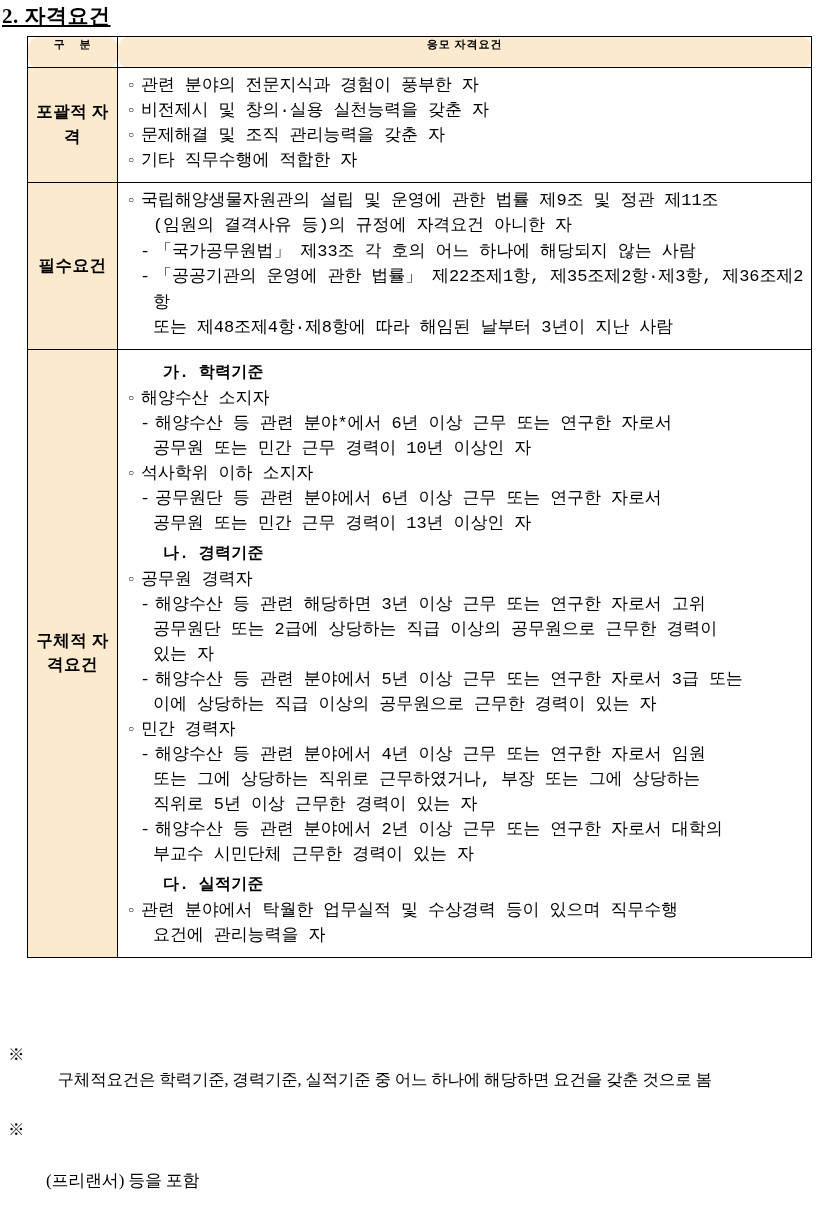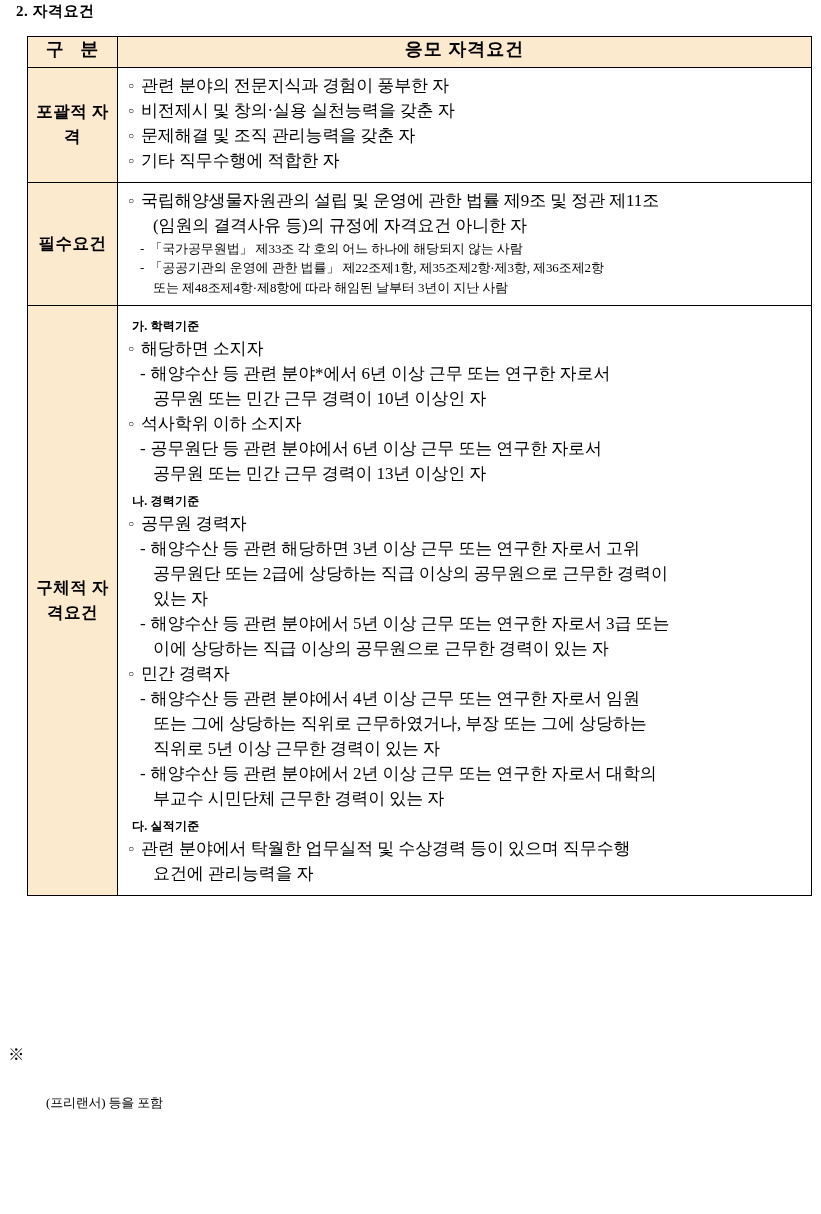--- a/index.html
+++ b/index.html
@@ -18,26 +18,27 @@
   .page {
     position: relative;
     width: 821px;
     height: 1214px;
     box-sizing: border-box;
   }
 
   
   .doc-title {
     position: absolute;
-    left: 16px;
+    left: 2px;
     top: 2px;
-    font-size: 15px;
+    font-size: 21px;
     font-weight: 700;
     letter-spacing: 0.5px;
     white-space: nowrap;
+    text-decoration: underline;
   }
 
   
   .req-table {
     position: absolute;
     left: 27px;
     top: 36px;
     width: 784px;
     border-collapse: collapse;
     table-layout: fixed;
@@ -46,40 +47,42 @@
     border: 1.6px solid #000000;
     vertical-align: top;
     padding: 0;
   }
   .col-label { width: 90px; }
   .col-body  { width: 694px; }
 
   thead th {
     background: #fbeace;
     text-align: center;
-    font-size: 18px;
+    font-size: 11px;
     font-weight: 700;
     height: 30px;
     vertical-align: middle;
     letter-spacing: 1px;
+    border-radius: 11px;
   }
   th.head-label { letter-spacing: 6px; padding-left: 5px; }
 
   td.label-cell {
     background: #fbeace;
     text-align: center;
     vertical-align: middle;
     font-size: 16.5px;
     font-weight: 700;
     line-height: 1.5;
     letter-spacing: 0.5px;
   }
   td.body-cell {
     background: #ffffff;
     padding: 6px 1px 8px 10px;
+    font-family: Liberation Mono, monospace;
   }
 
   
   .line {
     font-size: 17px;
     line-height: 1.47;
     white-space: pre-wrap;
     letter-spacing: -0.1px;
   }
   .bullet-o {
@@ -97,29 +100,30 @@
     text-indent: -13px;
   }
   .bullet-dash::before {
     content: "-";
     margin-right: 5px;
   }
   .cont {
     padding-left: 25px;
   }
   .small {
-    font-size: 13px;
+    font-size: 17px;
     line-height: 1.5;
   }
   .sub-head {
-    font-size: 12px;
+    font-size: 16px;
     font-weight: 700;
     line-height: 1.5;
     padding: 5px 0 2px 4px;
     letter-spacing: 0.2px;
+    margin-left: 31px;
   }
 
   
   .notes {
     position: absolute;
     left: 8px;
     top: 1043px;
     width: 805px;
   }
   .note {
@@ -182,21 +186,21 @@
           <div class="line small cont">또는 제48조제4항·제8항에 따라 해임된 날부터 3년이 지난 사람</div>
         </td>
       </tr>
 
       <tr>
         <td class="label-cell">구체적
 자격요건</td>
         <td class="body-cell">
 
           <div class="sub-head">가. 학력기준</div>
-          <div class="line bullet-o">해당하면 소지자</div>
+          <div class="line bullet-o">해양수산 소지자</div>
           <div class="line bullet-dash">해양수산 등 관련 분야*에서 6년 이상 근무 또는 연구한 자로서</div>
           <div class="line cont">공무원 또는 민간 근무 경력이 10년 이상인 자</div>
           <div class="line bullet-o">석사학위 이하 소지자</div>
           <div class="line bullet-dash">공무원단 등 관련 분야에서 6년 이상 근무 또는 연구한 자로서</div>
           <div class="line cont">공무원 또는 민간 근무 경력이 13년 이상인 자</div>
 
           <div class="sub-head">나. 경력기준</div>
           <div class="line bullet-o">공무원 경력자</div>
           <div class="line bullet-dash">해양수산 등 관련 해당하면 3년 이상 근무 또는 연구한 자로서 고위</div>
           <div class="line cont">공무원단 또는 2급에 상당하는 직급 이상의 공무원으로 근무한 경력이</div>
@@ -215,18 +219,21 @@
           <div class="line cont">요건에 관리능력을 자</div>
 
         </td>
       </tr>
 
     </tbody>
   </table>
 
   <div class="notes">
     <div class="note">
+      <span>구체적요건은 학력기준, 경력기준, 실적기준 중 어느 하나에 해당하면 요건을 갖춘 것으로 봄</span>
+    </div>
+    <div class="note">
       <span class="cont2 small">(프리랜서) 등을 포함</span>
     </div>
 
   </div>
 
 </div>
 
 </body></html>

